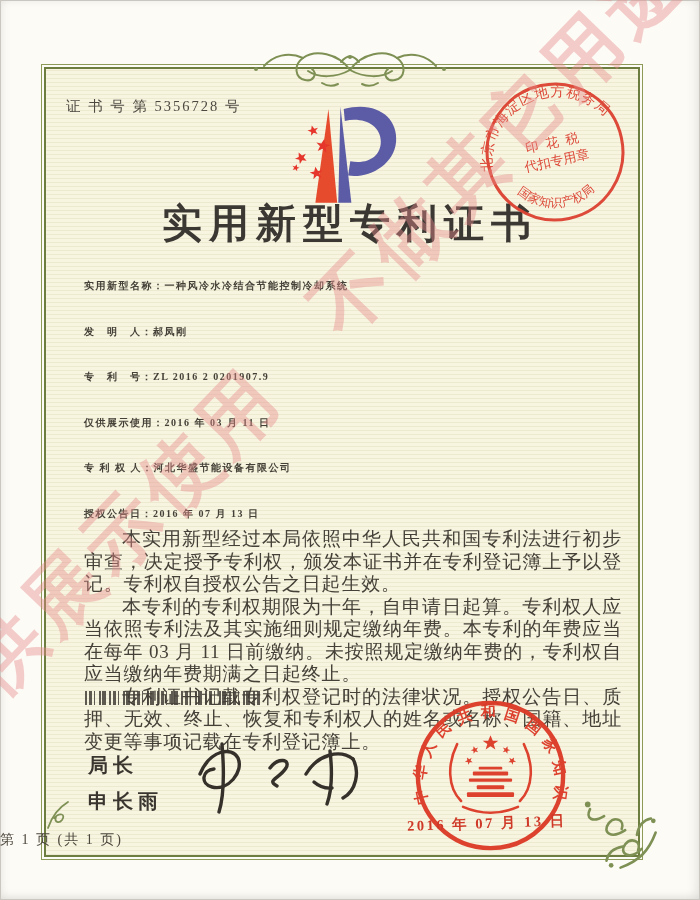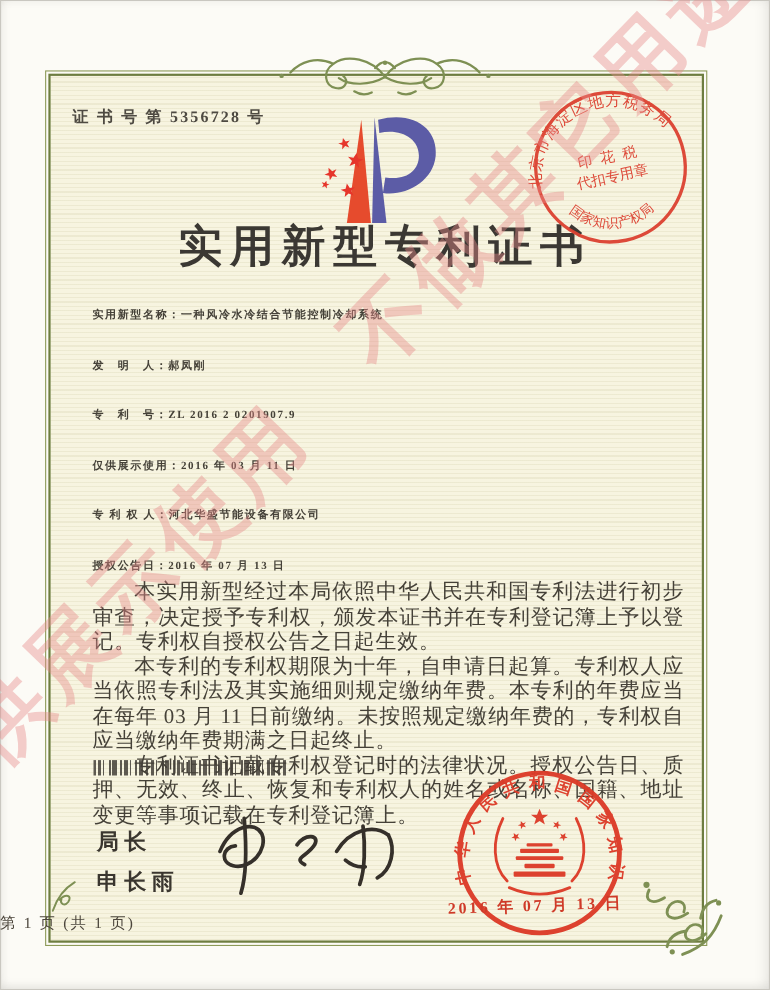--- a/index.html
+++ b/index.html
@@ -16,21 +16,21 @@
   }
   .frame-inner{
     position:absolute;left:2px;top:2px;right:2px;bottom:2px;
     border:2px solid #6d7d40;
     background:
       repeating-linear-gradient(0deg, rgba(190,185,140,0.18) 0 1px, rgba(0,0,0,0) 1px 4px),
       #f7f4e0;
   }
   .cert-no{
     position:absolute;left:66px;top:97px;font-size:14.5px;letter-spacing:2px;
-    color:#4e4a42;z-index:3;font-weight:bold;
+    color:#4e4a42;z-index:3;
   }
   .logo{position:absolute;left:283px;top:98px;width:128px;height:120px;z-index:2;}
   .title{
     position:absolute;left:0;top:196px;width:700px;text-align:center;
     font-size:40px;font-weight:600;letter-spacing:7px;color:#3b3833;z-index:2;
   }
   .fields{position:absolute;left:84px;top:279px;width:540px;z-index:2;}
   .field-row{height:45.5px;font-size:10px;letter-spacing:1.5px;color:#454138;white-space:nowrap;font-weight:bold;}
   .paras{
     position:absolute;left:84px;top:528px;width:538px;z-index:2;

